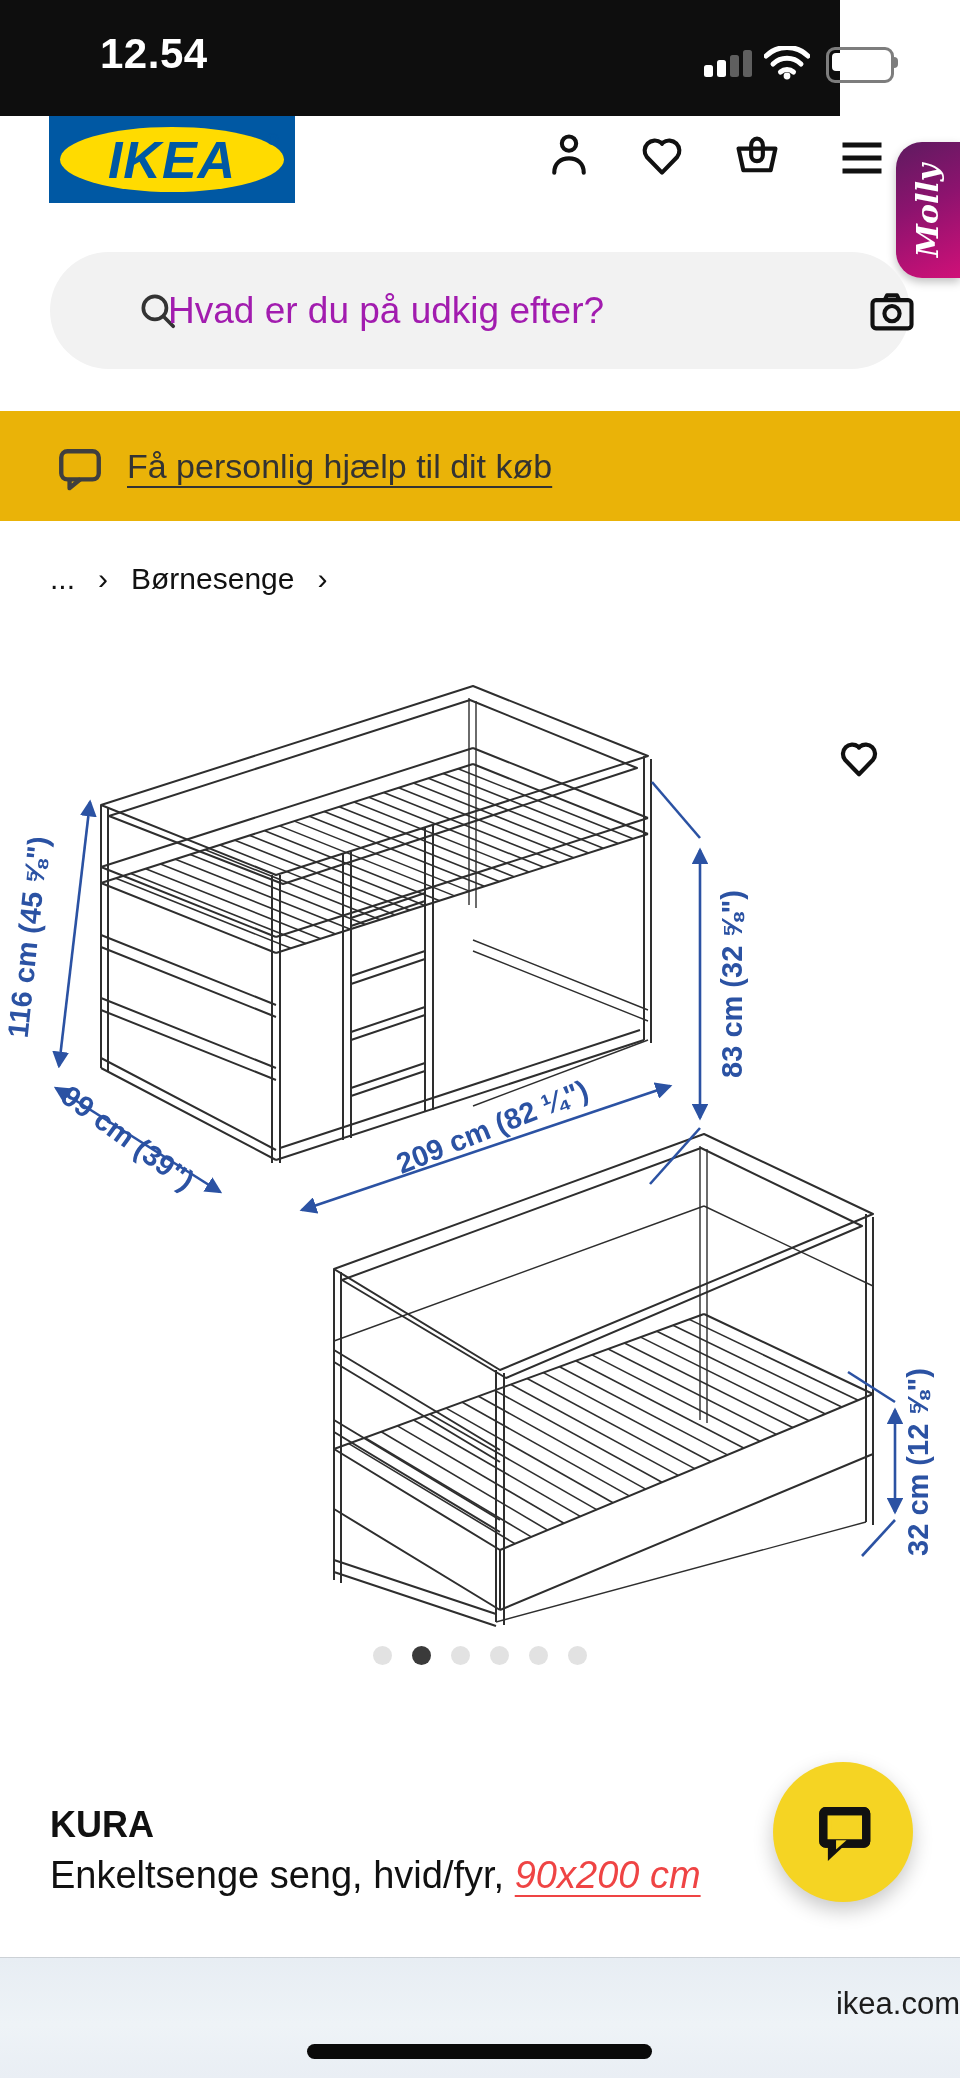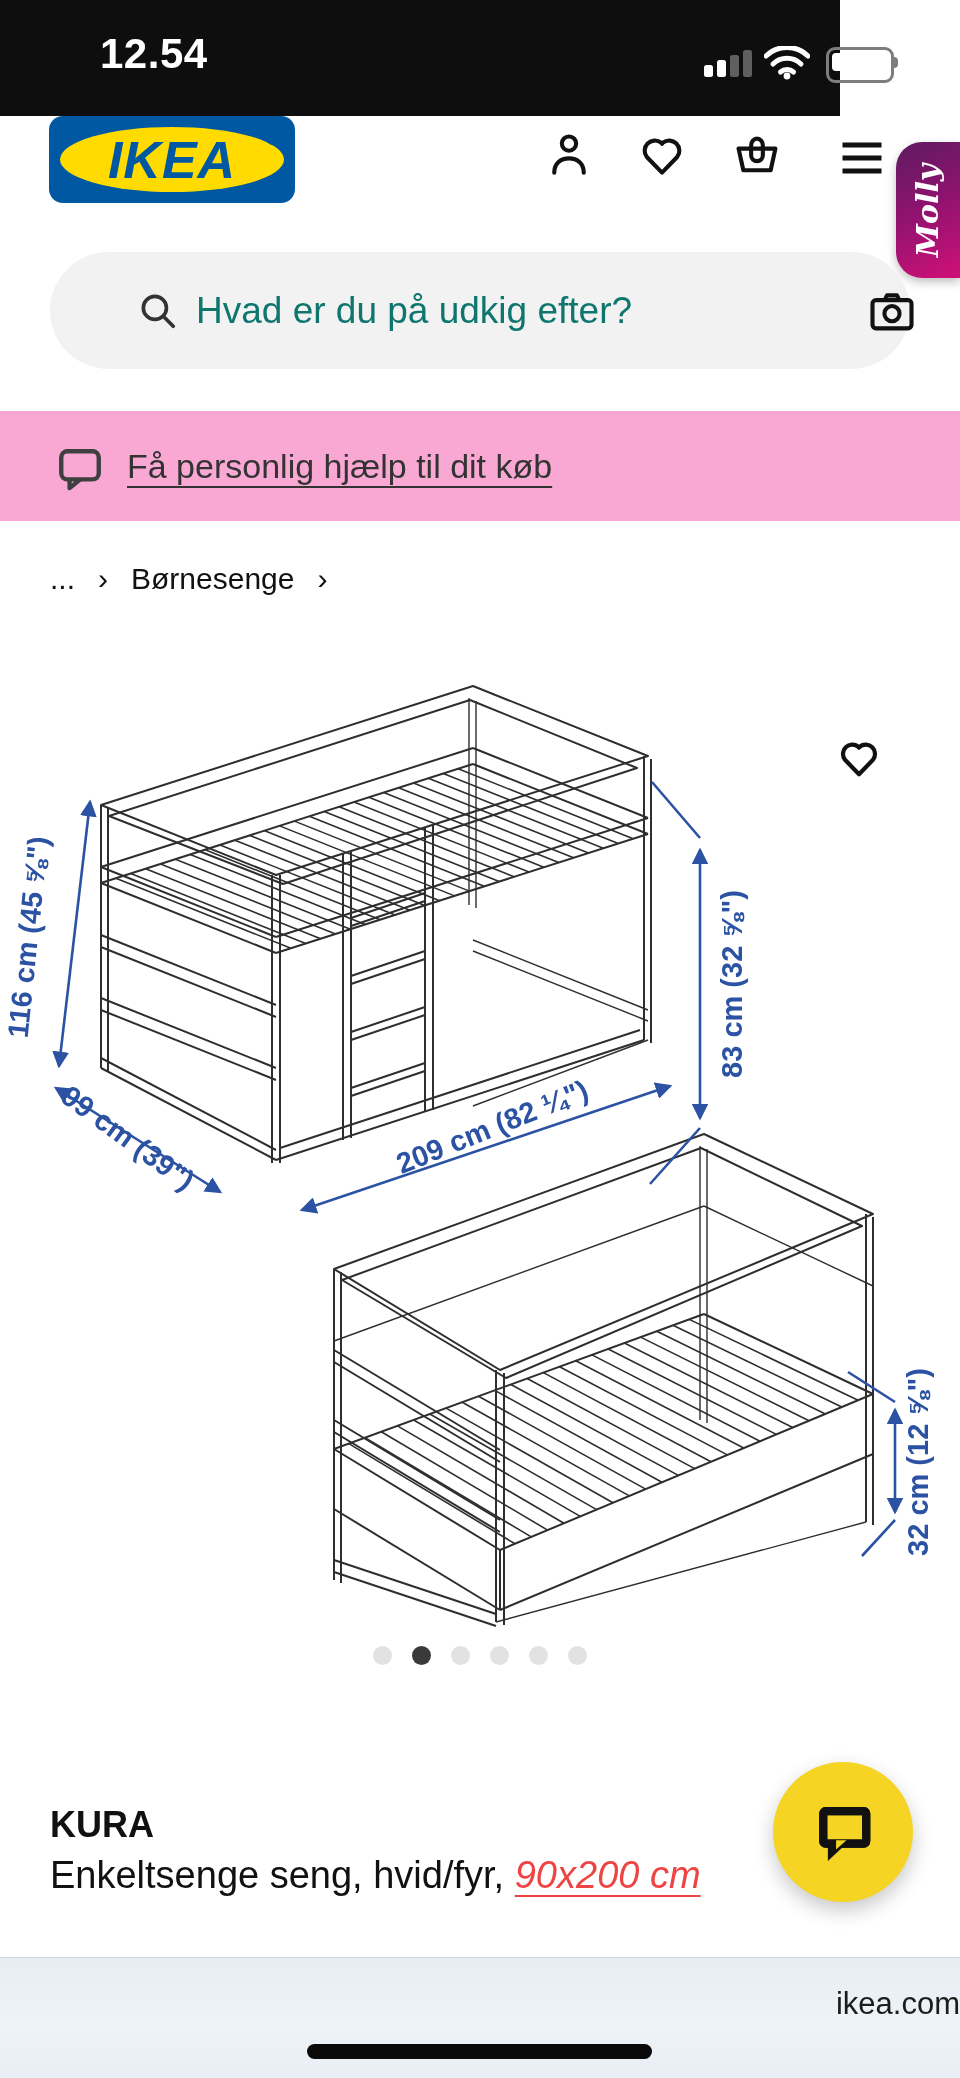--- a/index.html
+++ b/index.html
@@ -11,37 +11,37 @@
   #statusbar{left:0;top:0;width:840px;height:116px;background:#0e0e0e;text-decoration:underline;}
   #time{left:100px;top:30px;width:130px;color:#fff;font-size:42px;font-weight:600;letter-spacing:.5px;}
   .sigbar{position:absolute;bottom:39px;width:9px;border-radius:2.5px;background:#fff;}
   .sigbar.dim{background:#5f5f5f;}
   #wifi{left:764px;top:46px;}
   #battery{left:826px;top:47px;width:62px;height:30px;border:3px solid #7d7d7d;border-radius:9px;}
   #battery .fill{position:absolute;left:3px;top:3px;width:34px;height:18px;background:#fff;border-radius:4px;}
   #batt-tip{left:893px;top:57px;width:5px;height:11px;background:#7d7d7d;border-radius:0 4px 4px 0;}
 
   
-  #logo{left:49px;top:116px;width:246px;height:87px;background:#0058a3;display:flex;align-items:center;justify-content:center;border-radius:14px;}
+  #logo{left:49px;top:116px;width:246px;height:87px;background:#0058a3;display:flex;align-items:center;justify-content:center;}
   #logo .ellipse{position:absolute;left:11px;top:11px;width:224px;height:65px;background:#ffdb00;border-radius:50%;}
   #logo .word{position:relative;color:#0058a3;font-size:52px;font-weight:900;font-style:italic;letter-spacing:1px;line-height:1;}
   #logo .reg{position:absolute;right:16px;top:14px;color:#0058a3;font-size:17px;font-weight:700;}
   .hicon{position:absolute;top:128px;width:52px;height:52px;}
   #molly{left:896px;top:142px;width:64px;height:136px;border-radius:26px 0 0 26px;
          background:linear-gradient(155deg,#5e1b60 0%,#8c136e 45%,#d01078 100%);
          display:flex;align-items:center;justify-content:center;box-shadow:0 4px 10px rgba(0,0,0,.25);}
   #molly span{color:#fff;font-family:"DejaVu Serif",serif;font-style:italic;font-weight:700;font-size:30px;
               transform:rotate(-90deg);white-space:nowrap;}
 
   
   #searchbar{left:50px;top:252px;width:860px;height:117px;background:#f2f2f2;border-radius:59px;display:flex;align-items:center;}
   #search-placeholder{position:absolute;left:118px;top:0;height:117px;display:flex;align-items:center;
-                      color:#0f766e;font-size:37px;margin-left:28px;}
-  
-  #helpband{left:0;top:411px;width:960px;height:110px;background:#f9a8d4;}
+                      color:#a21caf;font-size:37px;}
+  
+  #helpband{left:0;top:411px;width:960px;height:110px;background:#eab308;}
   #help-link{position:absolute;left:127px;top:0;height:110px;display:flex;align-items:center;color:#333;
              font-size:34px;text-decoration:underline;text-decoration-thickness:2px;text-underline-offset:8px;}
 
   
   #breadcrumb{left:50px;top:556px;width:880px;height:46px;display:flex;align-items:center;gap:23px;
               color:#111;font-size:30px;}
   #breadcrumb .sep{color:#111;font-size:30px;}
 
   
   #drawing{left:0;top:0;width:960px;height:2078px;pointer-events:none;}

